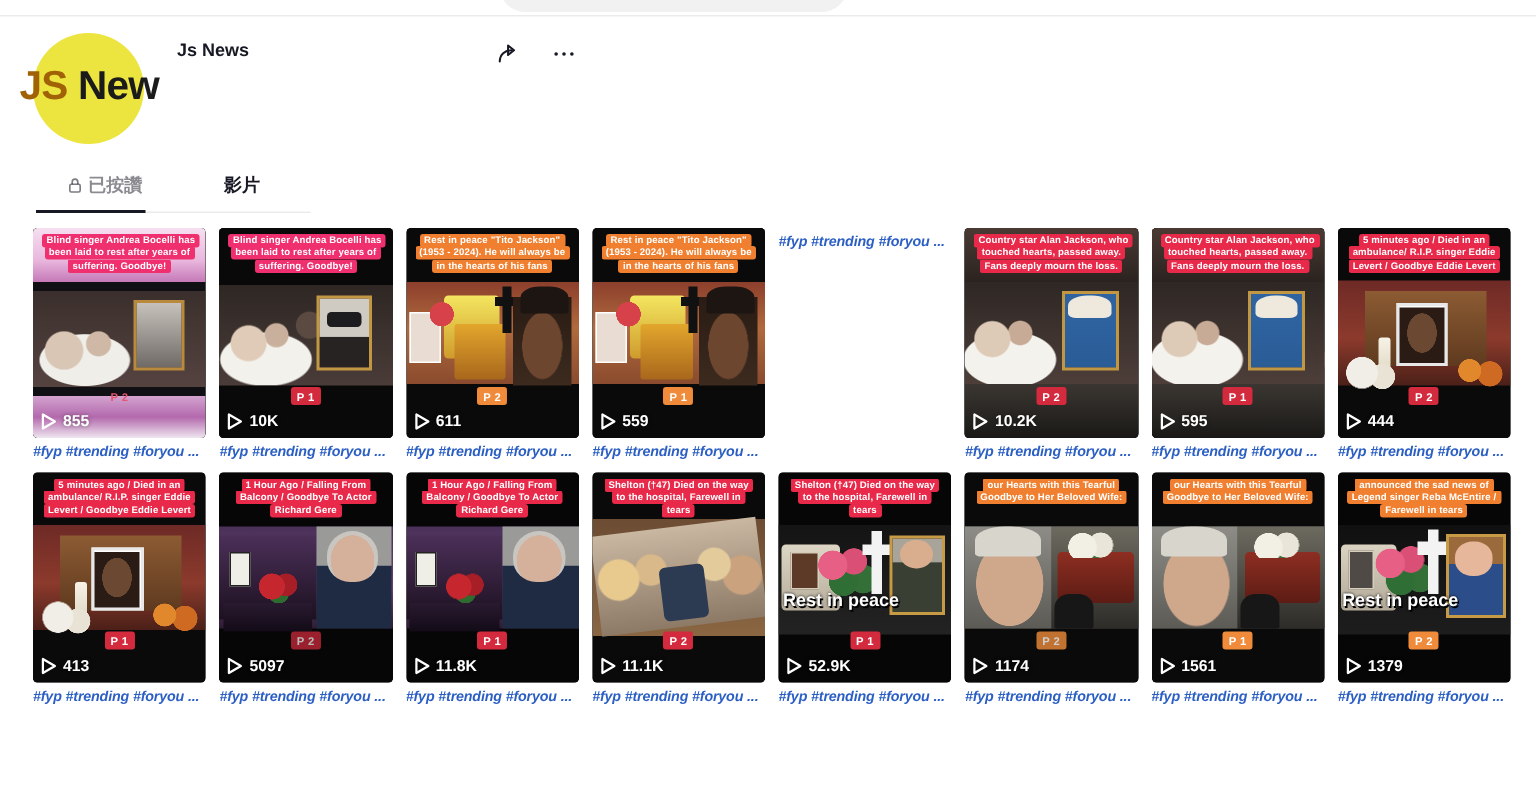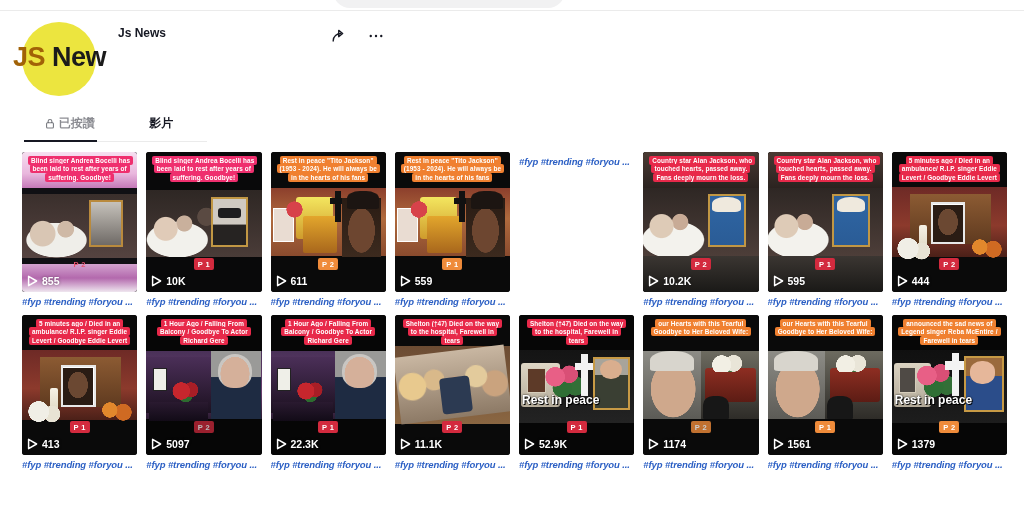--- a/index.html
+++ b/index.html
@@ -435,21 +435,21 @@
     <div class="ph" style="left:62%;top:28%;width:30%;height:24%;border-radius:50% 50% 45% 45%;background:radial-gradient(ellipse at 50% 58%,#d5b09a 0 60%,#c9c6c2 61%)"></div>
       <div class="cap"><i>1 Hour Ago / Falling From Balcony / Goodbye To Actor Richard Gere</i></div>
 
       <div class="pbadge">P 1</div>
       <div class="plays">
         <span>
             <svg class="playsvg" width="11" height="12" viewBox="0 0 11 12" fill="none" stroke="#fff" stroke-width="1.5" stroke-linejoin="round">
               <path d="M1.6 1.3v9.4l8-4.7z"></path>
             </svg>
           </span>
-        <span>22.3K</span>
+        <span>11.8K</span>
       </div>
     </div>
     <div class="tags">#fyp #trending #foryou ...</div>
     </div>
     <div class="card">
     <div class="thumb">
 
     <div class="ph" style="background:#0a0a0a"></div>
     <div class="ph" style="top:22%;height:56%;background:linear-gradient(180deg,#6c4c33,#8a6642)"></div>
     <div class="ph" style="left:2%;top:26%;width:96%;height:48%;transform:rotate(-7deg);background:

